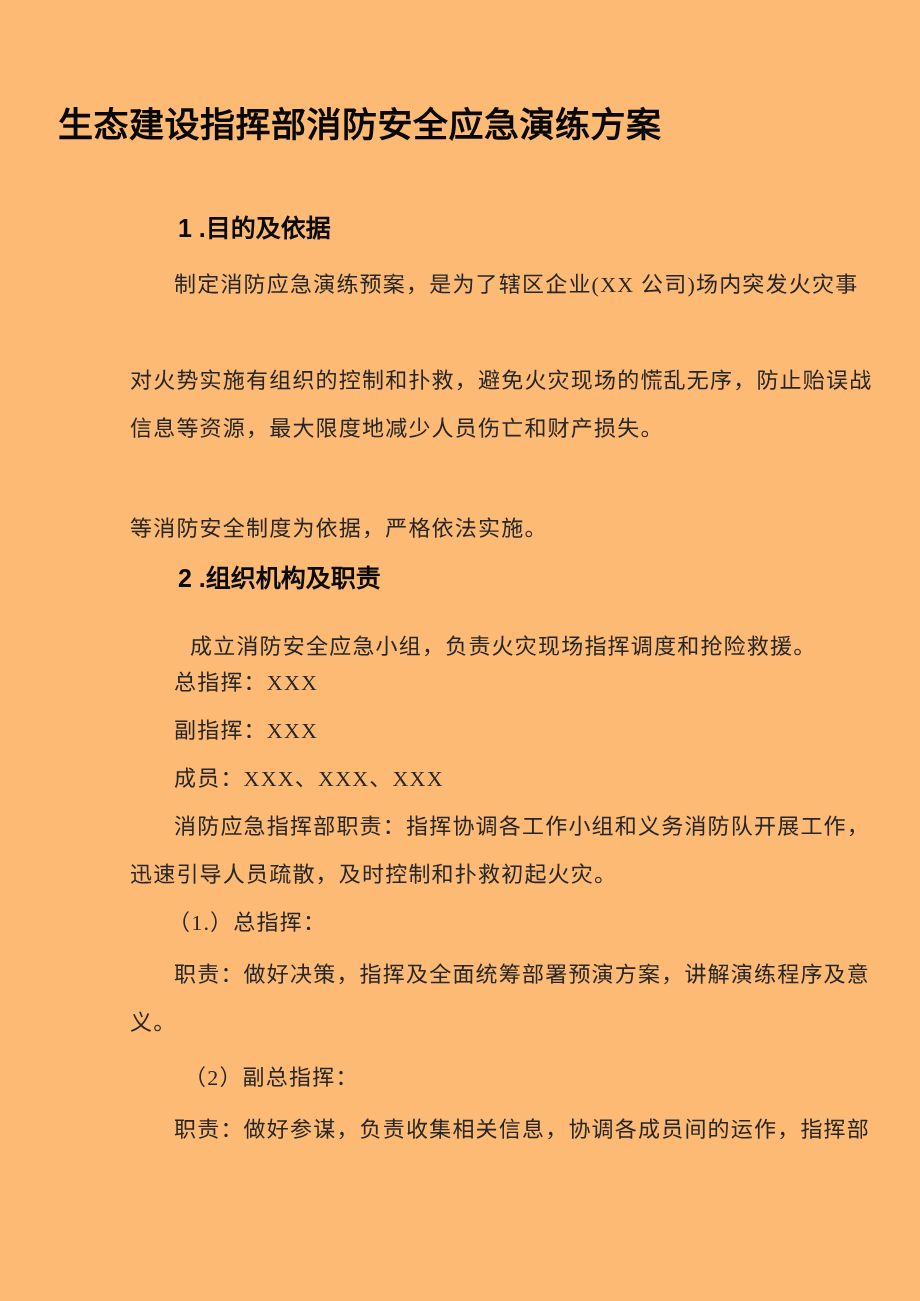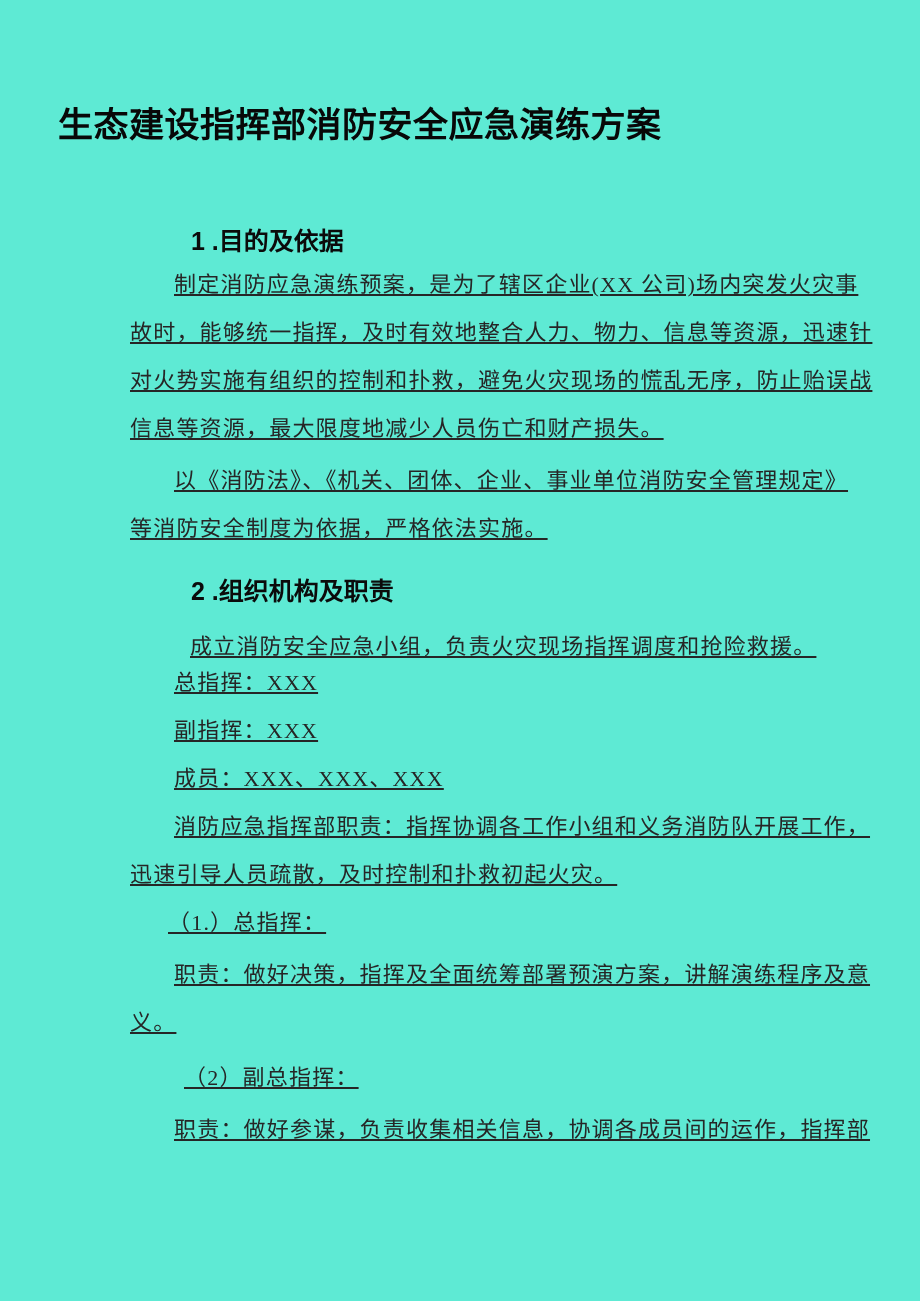--- a/index.html
+++ b/index.html
@@ -7,21 +7,21 @@
     margin: 0;
     padding: 0;
     background: #ffffff;
   }
 
   .page {
     position: relative;
     width: 920px;
     height: 1301px;
     margin: 0 auto;
-    background: #5eead4;
+    background: #fdba74;
     overflow: hidden;
     box-sizing: border-box;
   }
 
   
   .doc-title {
     font-family: "Liberation Sans", "DejaVu Sans", sans-serif;
     font-weight: bold;
     font-size: 35px;
     line-height: 42px;
@@ -36,59 +36,56 @@
     white-space: nowrap;
   }
 
   
   .section-heading {
     font-family: "Liberation Sans", "DejaVu Sans", sans-serif;
     font-weight: bold;
     font-size: 25px;
     line-height: 30px;
     color: #0b0b0b;
-    margin: 13px;
+    margin: 0;
     padding: 0;
     position: absolute;
     white-space: nowrap;
   }
 
   
   .body-line {
     font-family: "Liberation Serif", "DejaVu Serif", serif;
     font-size: 22px;
     line-height: 26px;
     color: #262626;
     letter-spacing: 1.2px;
     margin: 0;
     padding: 0;
     position: absolute;
     white-space: nowrap;
-    text-decoration: underline;
   }
 
   .body-line.indent {
     
   }
 </style>
 </head>
 <body style="background: rgb(255, 255, 255);">
 
 <div class="page">
 
   <h1 class="doc-title">生态建设指挥部消防安全应急演练方案</h1>
 
   <h2 class="section-heading" style="left:178px; top:213px;">1 .目的及依据</h2>
 
   <p class="body-line indent" style="left:174px; top:272px;">制定消防应急演练预案，是为了辖区企业(XX 公司)场内突发火灾事</p>
-  <p class="body-line" style="left:130px; top:320px;">故时，能够统一指挥，及时有效地整合人力、物力、信息等资源，迅速针</p>
   <p class="body-line" style="left:130px; top:368px;">对火势实施有组织的控制和扑救，避免火灾现场的慌乱无序，防止贻误战</p>
   <p class="body-line" style="left:130px; top:416px;">信息等资源，最大限度地减少人员伤亡和财产损失。</p>
 
-  <p class="body-line indent" style="left:174px; top:468px;">以《消防法》、《机关、团体、企业、事业单位消防安全管理规定》</p>
   <p class="body-line" style="left:130px; top:516px;text-align:right;">等消防安全制度为依据，严格依法实施。</p>
 
   <h2 class="section-heading" style="left:178px; top:563px;">2 .组织机构及职责</h2>
 
   <p class="body-line indent" style="left:190px; top:622px;margin-top:12px;">成立消防安全应急小组，负责火灾现场指挥调度和抢险救援。</p>
 
   <p class="body-line indent" style="left:174px; top:670px;">总指挥：XXX</p>
   <p class="body-line indent" style="left:174px; top:718px;">副指挥：XXX</p>
   <p class="body-line indent" style="left:174px; top:766px;">成员：XXX、XXX、XXX</p>
 

